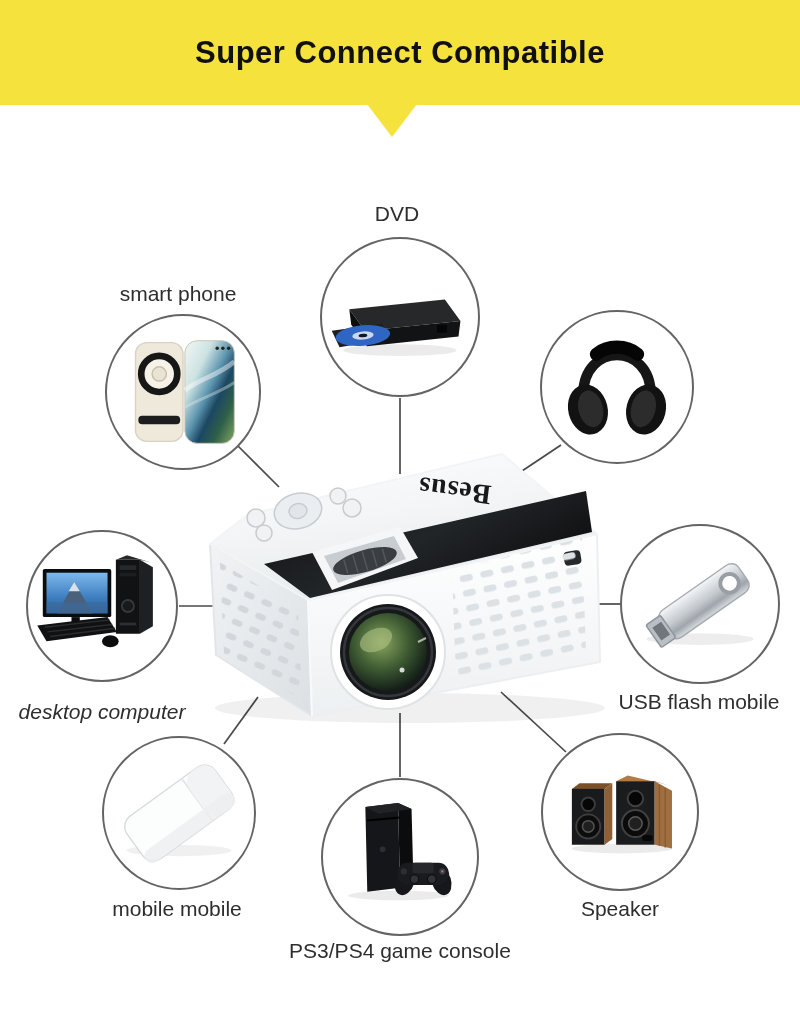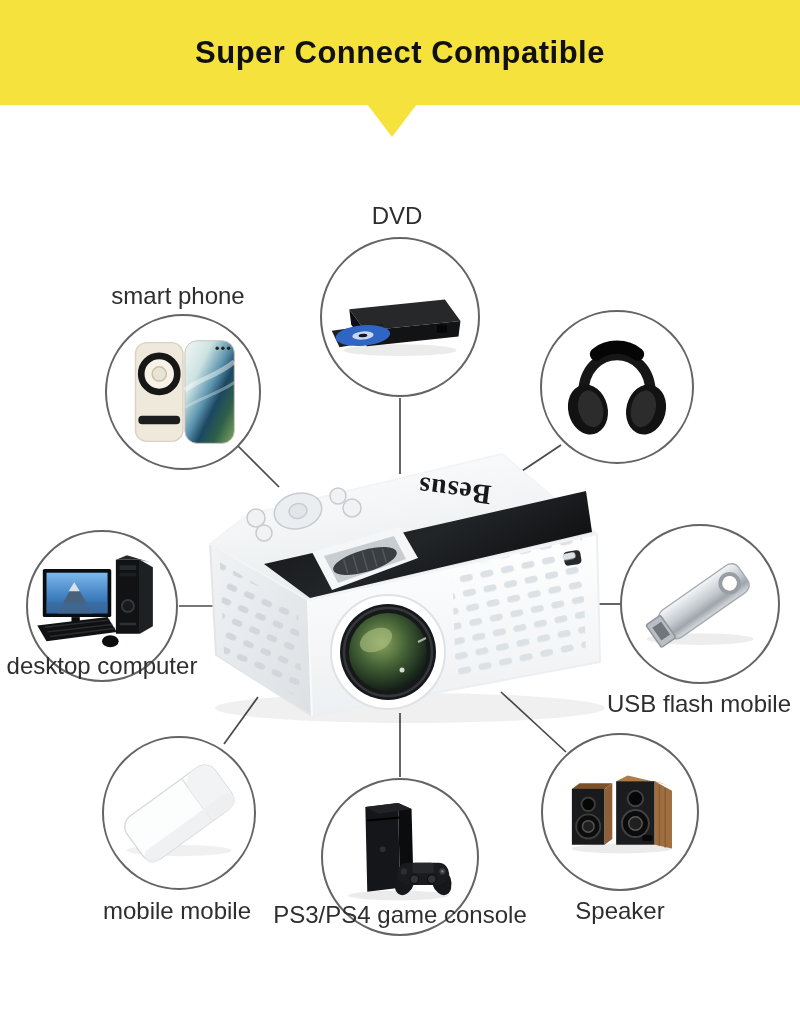--- a/index.html
+++ b/index.html
@@ -12,21 +12,21 @@
   .banner-arrow{position:absolute;left:367px;top:104px;width:0;height:0;
           border-left:25px solid transparent;border-right:25px solid transparent;
           border-top:33px solid #F5E23C;}
   
   .connectors{position:absolute;left:0;top:0;width:800px;height:1018px;}
   
   .circle{position:absolute;border-radius:50%;border:2px solid #646464;background:#ffffff;
           box-sizing:border-box;overflow:hidden;}
   .circle svg{display:block;width:100%;height:100%;}
   
-  .device-label{position:absolute;transform:translateX(-50%);font-size:24px;color:#2e2e2e;
+  .device-label{position:absolute;transform:translateX(-50%);font-size:21px;color:#2e2e2e;
           white-space:nowrap;}
   
   .projector{position:absolute;left:190px;top:430px;}
 </style>
 </head>
 <body>
 <div class="canvas">
 
   <div class="banner">
     <div class="banner-line">Super Connect Compatible</div>
@@ -131,21 +131,21 @@
       <rect x="99" y="98" width="18" height="3" fill="#2c3034"></rect>
       <polygon points="10,101 86,92 96,108 20,118" fill="#0f1113"></polygon>
       <g stroke="#2b2e31" stroke-width="1.5">
         <line x1="18" y1="103" x2="88" y2="95"></line>
           <line x1="21" y1="108" x2="91" y2="100"></line>
           <line x1="24" y1="113" x2="94" y2="104"></line>
       </g>
       <ellipse cx="89" cy="118" rx="9" ry="6.5" fill="#0c0d0e"></ellipse>
     </svg>
   </div>
-  <div class="device-label" style="left:102px;top:652px;">desktop computer</div>
+  <div class="device-label" style="left:102px;top:700px;font-style:italic;">desktop computer</div>
 
   <div class="circle" style="left:620px;top:524px;width:160px;height:160px;">
     <svg viewBox="0 0 160 160">
       <defs>
         <linearGradient id="metalGrad" x1="0" y1="0" x2="0" y2="1">
           <stop offset="0" stop-color="#f4f6f8"></stop>
             <stop offset=".5" stop-color="#c3c8cd"></stop>
           <stop offset=".75" stop-color="#9fa5ab"></stop>
             <stop offset="1" stop-color="#d9dde1"></stop>
         </linearGradient>
@@ -188,21 +188,21 @@
         <rect x="-27" y="-12" width="54" height="23" rx="11" fill="#1a1b1e"></rect>
         <rect x="-11" y="-12" width="22" height="11" rx="3" fill="#26282c"></rect>
         <circle cx="-9" cy="5" r="4.5" fill="#303439" stroke="#0a0a0a"></circle>
         <circle cx="9" cy="5" r="4.5" fill="#303439" stroke="#0a0a0a"></circle>
         <circle cx="-20" cy="-3" r="3.2" fill="#2b2e32"></circle>
         <circle cx="20" cy="-3" r="3.2" fill="#3a3d42"></circle>
         <circle cx="20" cy="-3" r="1.2" fill="#c96a70"></circle>
       </g>
     </svg>
   </div>
-  <div class="device-label" style="left:400px;top:901px;">PS3/PS4 game console</div>
+  <div class="device-label" style="left:400px;top:939px;">PS3/PS4 game console</div>
 
   <div class="circle" style="left:541px;top:733px;width:158px;height:158px;">
     <svg viewBox="0 0 160 160">
       <ellipse cx="82" cy="118" rx="52" ry="5" fill="#000" opacity=".08"></ellipse>
       <polygon points="30,56 38,50 72,50 64,56" fill="#7a5029"></polygon>
       <rect x="30" y="56" width="34" height="58" fill="#191a1b"></rect>
       <polygon points="64,56 72,50 72,108 64,114" fill="#8f5f35"></polygon>
       <circle cx="47" cy="72" r="7" fill="#060606" stroke="#3c3c3c" stroke-width="2"></circle>
       <circle cx="47" cy="95" r="12.5" fill="#0c0c0c" stroke="#3e3e3e" stroke-width="2"></circle>
       <circle cx="47" cy="95" r="6" fill="#1f1f1f" stroke="#555" stroke-width="1.5"></circle>

